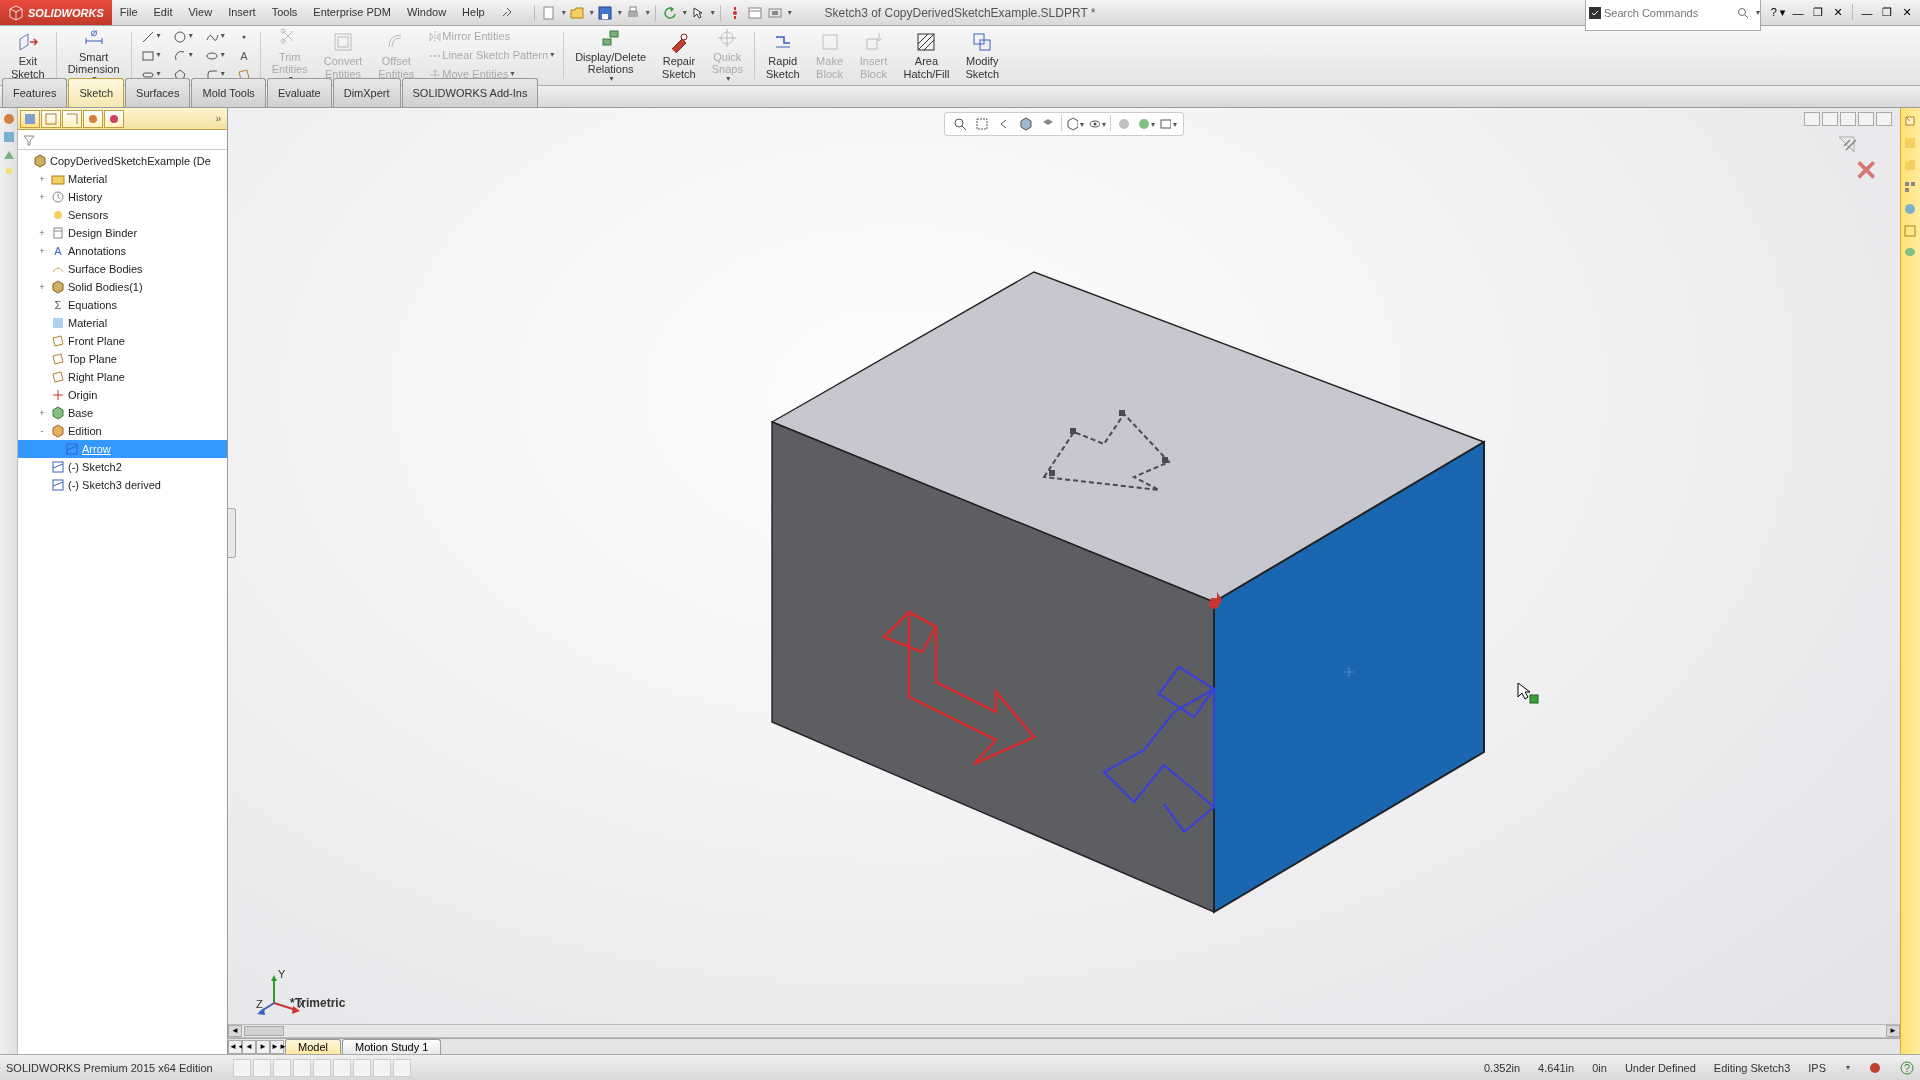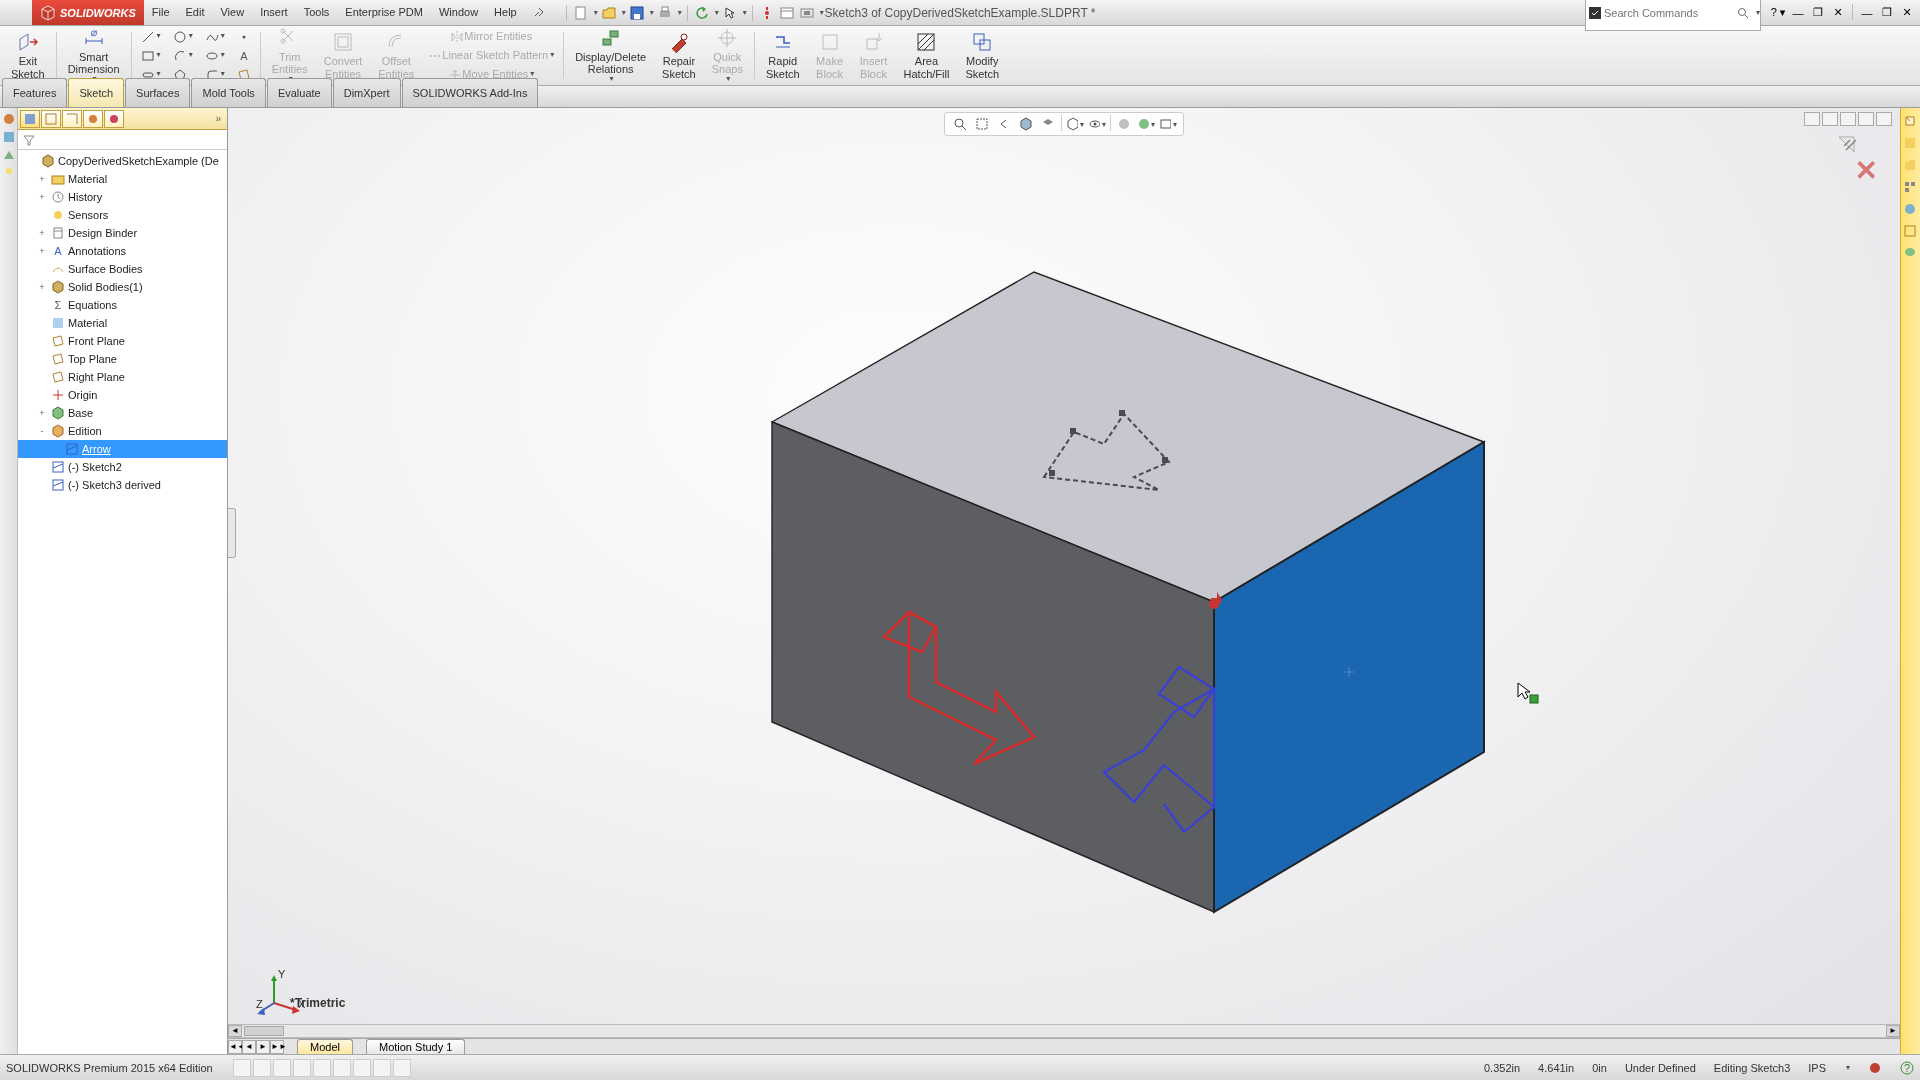--- a/index.html
+++ b/index.html
@@ -1,37 +1,37 @@
 <!DOCTYPE html>
 <html><head>
 <meta charset="utf-8">
 <style>
 * { margin:0; padding:0; box-sizing:border-box; font-family:"Segoe UI",Tahoma,sans-serif; font-size:11px; user-select:none; }
 body { width:1920px; height:1080px; background:#e8e8e8; overflow:hidden; position:relative; }
 
 
 .topbar { height:26px; background:linear-gradient(#f4f4f4,#d8d8d8); display:flex; align-items:center; border-bottom:1px solid #aaa; }
-.sw-logo { display:flex; align-items:center; padding:0 8px; height:100%; background:linear-gradient(#e84c3d,#c0392b); color:#fff; font-weight:bold; font-style:italic; font-size:12px;margin-left:32px; }
+.sw-logo { display:flex; align-items:center; padding:0 8px; height:100%; background:linear-gradient(#e84c3d,#c0392b); color:#fff; font-weight:bold; font-style:italic; font-size:12px; }
 .sw-logo svg { margin-right:4px; }
 .menu { display:flex; }
 .menu-item { padding:4px 8px; cursor:default; color:#333;text-align:right; }
 .std-tb { display:flex; align-items:center; margin-left:10px; gap:2px; }
 .tb-btn { width:18px; height:18px; display:flex; align-items:center; justify-content:center; border:1px solid transparent; border-radius:2px; }
 .tb-sep { width:1px; height:16px; background:#bbb; margin:0 3px; }
 .doctitle { position:absolute; left:50%; transform:translateX(-50%); color:#555; font-size:12px; }
 .search-box { margin-left:auto; display:flex; align-items:center; background:#fff; border:1px solid #aaa; height:36px; }
 .search-box svg { margin:0 3px; }
 .search-box input { border:none; outline:none; width:130px; font-size:11px; color:#555; }
 .win-btns { display:flex; margin-left:8px; margin-right:4px; gap:2px; }
 
 
 .ribbon { height:60px; background:linear-gradient(#f8f8f8,#e4e4e4); border-bottom:1px solid #aaa; display:flex; align-items:stretch; padding:2px 4px; gap:2px; }
 .rb-btn { display:flex; flex-direction:column; align-items:center; justify-content:center; padding:2px 6px; border:1px solid transparent; border-radius:3px; min-width:42px; text-align:center; font-size:10px; color:#333; line-height:1.1; }
 .rb-btn.small { min-width:auto; flex-direction:row; justify-content:flex-start; padding:1px 4px; height:18px; }
-.rb-btn.disabled { color:#aaa;justify-content:center; }
+.rb-btn.disabled { color:#aaa; }
 .rb-sep { width:1px; background:#ccc; margin:4px 2px; }
 .rb-col { display:flex; flex-direction:column; justify-content:center; gap:1px; }
 .rb-icon { width:22px; height:22px; margin-bottom:2px; display:flex; align-items:center; justify-content:center; }
 .dd-arrow { font-size:8px; color:#555; margin-left:2px; }
 
 
 .cmd-tabs { height:22px; background:linear-gradient(#f0f0f0,#d8d8d8); border-bottom:1px solid #999; display:flex; align-items:flex-end; padding-left:2px; }
 .cmd-tab { padding:8px 10px; border:1px solid #999; border-bottom:none; background:linear-gradient(#e8e8e8,#d0d0d0); border-radius:3px 3px 0 0; margin-right:1px; font-size:11px; color:#333; }
 .cmd-tab.active { background:linear-gradient(#fff8e0,#f4e8b0); border-color:#c0a040; }
 
@@ -39,21 +39,21 @@
 .workspace { position:absolute; top:108px; left:0; right:0; bottom:26px; display:flex; }
 .left-strip { width:18px; background:linear-gradient(to right,#f0f0f0,#e0e0e0); border-right:1px solid #bbb; display:flex; flex-direction:column; align-items:center; padding-top:4px; gap:4px; }
 .left-strip div { width:14px; height:14px; }
 .fm-panel { width:210px; background:#fff; border-right:1px solid #999; display:flex; flex-direction:column; }
 .fm-tabs { height:22px; background:linear-gradient(#fff6d0,#f4e0a0); border-bottom:1px solid #c0a040; display:flex; align-items:center; padding:0 2px; gap:1px; }
 .fm-tab { width:20px; height:18px; border:1px solid #c0a040; background:linear-gradient(#fff,#fff0c0); display:flex; align-items:center; justify-content:center; }
 .fm-tab.active { background:linear-gradient(#fff8e0,#ffe080); }
 .fm-arrow { margin-left:auto; padding:0 4px; font-size:10px; color:#666; }
 .fm-filter { height:20px; border-bottom:1px solid #ccc; display:flex; align-items:center; padding-left:4px; }
 .fm-tree { flex:1; overflow:auto; padding:2px 0; }
-.tree-item { display:flex; align-items:center; height:18px; padding-left:8px; white-space:nowrap; color:#222; }
+.tree-item { display:flex; align-items:center; height:18px; padding-left:0; white-space:nowrap; color:#222; }
 .tree-item.selected { background:#3399ff; color:#fff; }
 .tree-toggle { width:12px; font-size:9px; color:#666; text-align:center; }
 .tree-icon { width:16px; height:14px; margin:0 2px; display:inline-flex; align-items:center; justify-content:center; }
 .indent1 { padding-left:18px; } .indent2 { padding-left:32px;text-decoration:underline; }
 
 
 .gfx { flex:1; position:relative; background:radial-gradient(ellipse at 40% 30%, #fdfdfd 0%, #f4f4f6 40%, #e2e2e6 100%); }
 .huds { position:absolute; top:4px; left:50%; transform:translateX(-50%); display:flex; gap:4px; background:rgba(255,255,255,0.85); padding:2px 6px; border:1px solid #ccc; border-radius:3px; }
 .hud-btn { width:18px; height:18px; display:flex; align-items:center; justify-content:center; }
 .hud-sep { width:1px; height:16px; background:#ccc; }
@@ -70,21 +70,21 @@
 
 
 .triad { position:absolute; left:28px; bottom:34px; }
 .viewlabel { position:absolute; left:62px; bottom:44px; font-weight:bold; color:#333; font-size:12px; }
 .hscroll { position:absolute; left:0; right:0; bottom:16px; height:14px; background:#e8e8e8; border-top:1px solid #bbb; border-bottom:1px solid #bbb; display:flex; align-items:center; }
 .hscroll .arrow { width:14px; height:12px; background:#d8d8d8; border:1px solid #aaa; text-align:center; font-size:8px; line-height:10px; }
 .hscroll .thumb { width:40px; height:10px; background:#d0d0d0; border:1px solid #aaa; margin-left:2px; }
 .bottom-tabs { position:absolute; left:0; bottom:0; height:16px; display:flex; align-items:flex-end; border-top:1px solid #aaa; background:#e4e4e4; width:100%; }
 .bottom-tabs .btab-ctrl { display:flex; }
 .bottom-tabs .btab-ctrl div { width:14px; height:14px; border:1px solid #aaa; background:#f0f0f0; font-size:8px; text-align:center; line-height:12px; }
-.btab { padding:1px 12px; border:1px solid #999; border-bottom:none; background:linear-gradient(#fff,#e8e8e8); border-radius:3px 3px 0 0; margin-left:13px; font-size:11px; }
+.btab { padding:1px 12px; border:1px solid #999; border-bottom:none; background:linear-gradient(#fff,#e8e8e8); border-radius:3px 3px 0 0; margin-left:1px; font-size:11px; }
 .btab.active { background:linear-gradient(#fff8e0,#ffe8a0); }
 .panel-splitter { position:absolute; left:228px; top:400px; width:8px; height:50px; background:#e8e8e8; border:1px solid #aaa; border-left:none; border-radius:0 3px 3px 0; }
 
 
 .statusbar { position:absolute; left:0; right:0; bottom:0; height:26px; background:linear-gradient(#f0f0f0,#d8d8d8); border-top:1px solid #aaa; display:flex; align-items:center; padding:8px 6px; font-size:11px; color:#333; }
 .status-left { flex:0 0 auto; }
 .status-tb { display:flex; gap:2px; margin-left:20px; }
 .status-tb div { width:18px; height:18px; border:1px solid #ccc; background:#f4f4f4; }
 .status-right { margin-left:auto; display:flex; gap:18px; align-items:center; }
 </style>

